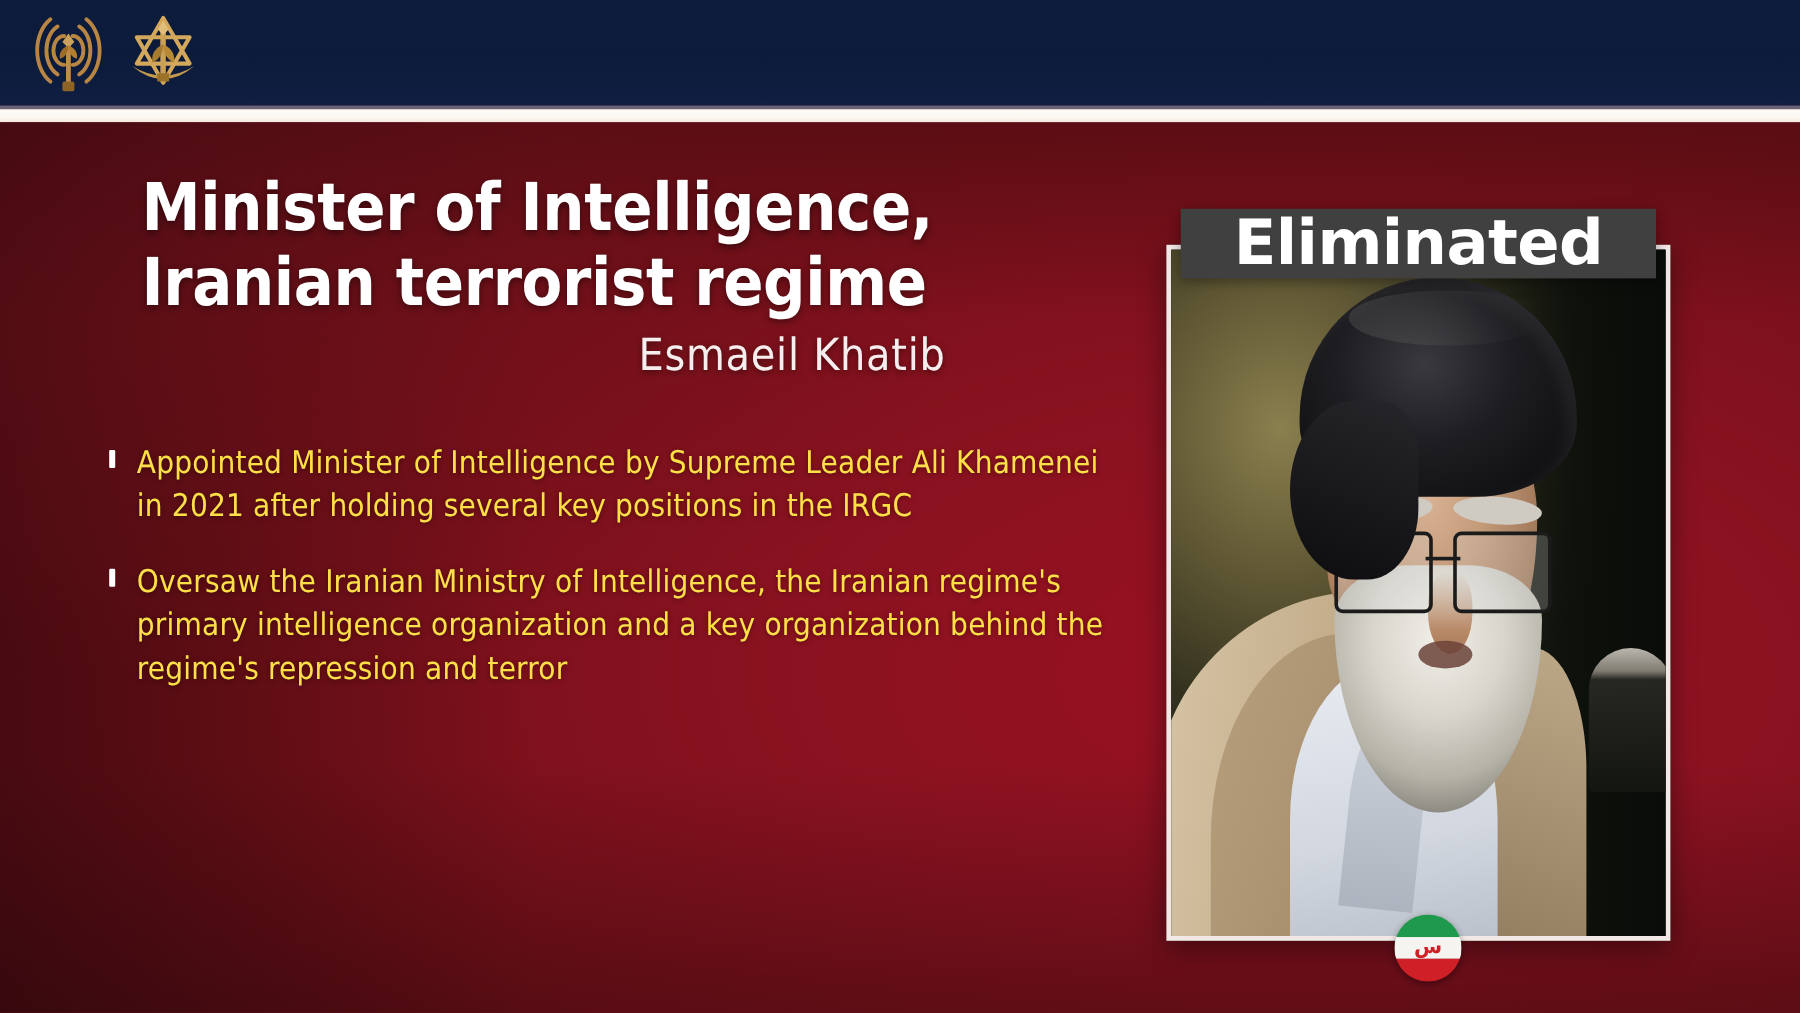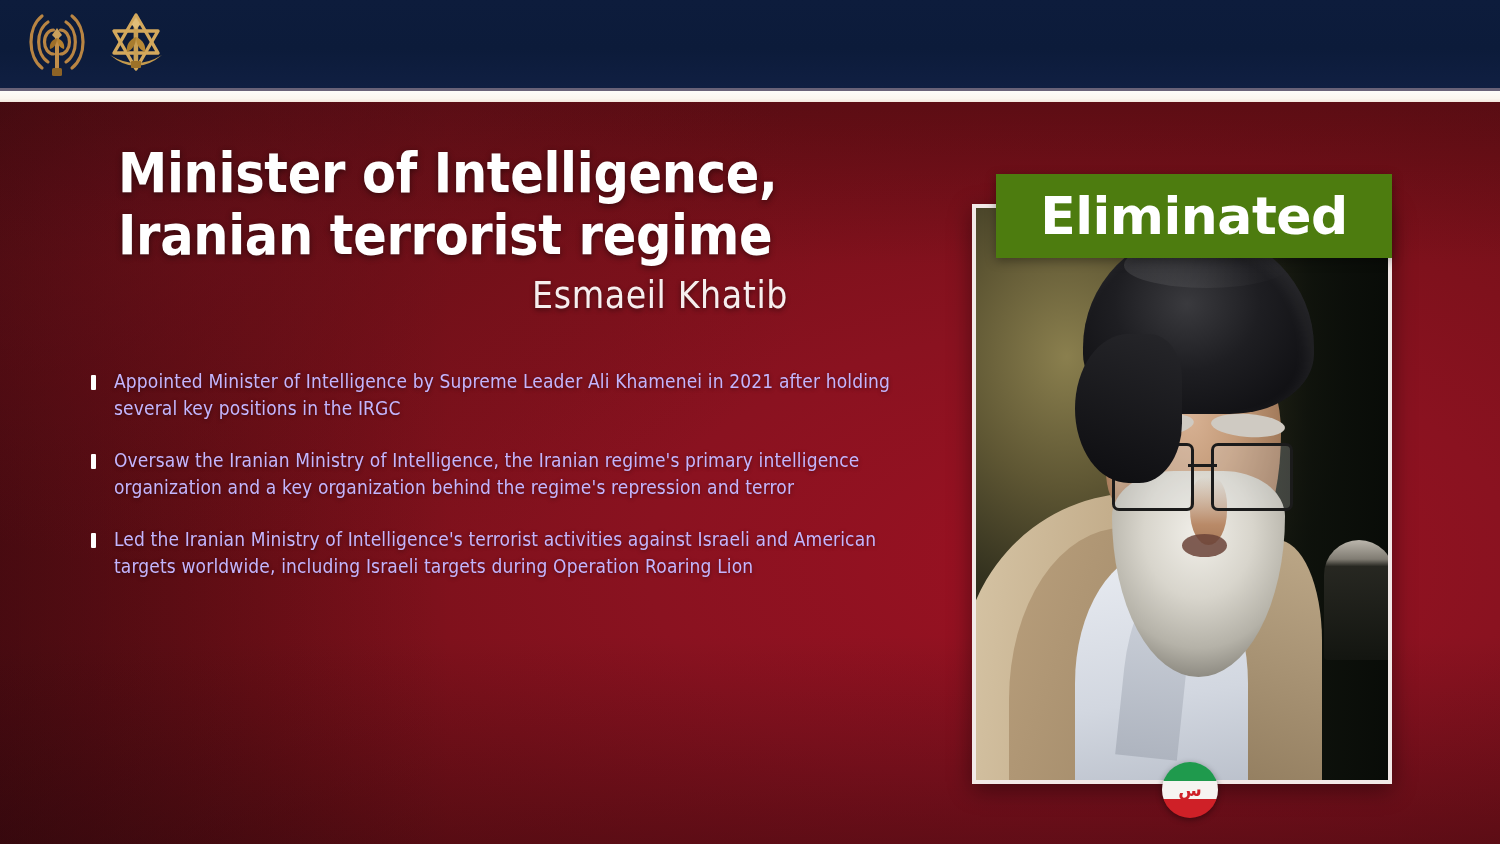--- a/index.html
+++ b/index.html
@@ -61,23 +61,23 @@
     text-shadow:0 2px 5px rgba(0,0,0,.45);
     padding-right:120px;
   }
 
   .bullets{
     position:absolute;left:84px;top:266px;width:840px;
     list-style:none;margin:0;padding:0;
   }
   .bullet{
     position:relative;padding-left:30px;margin-bottom:26px;
-    color:#c4b5fd;
+    color:#fde047;
     font-family:"DejaVu Sans Condensed","Liberation Sans",sans-serif;
-    font-size:19px;line-height:1.40;letter-spacing:.15px;
+    font-size:26px;line-height:1.40;letter-spacing:.15px;
     text-shadow:0 1px 4px rgba(0,0,0,.42);
   }
   .bullet:last-child{margin-bottom:0;}
   .bullet-mark{
     position:absolute;left:7px;top:7px;width:5px;height:15px;
     background:#ffffff;border-radius:1px;
   }
 
   
   .photo-wrap{position:absolute;left:972px;top:204px;width:420px;height:580px;}
@@ -198,22 +198,22 @@
     background:linear-gradient(200deg,#26262a 0%,#0d0d10 100%);
     border-radius:50% 30% 40% 50%;
   }
   .p-turban-fold{
     position:absolute;left:36%;top:6%;width:40%;height:8%;
     background:linear-gradient(90deg,rgba(255,255,255,.10),rgba(255,255,255,0));
     border-radius:50%;
   }
 
   .eliminated-banner{
-    position:absolute;left:24px;top:-30px;width:396px;height:84px;
-    background:#4d7c0f;
+    position:absolute;left:12px;top:-30px;width:396px;height:58px;
+    background:#404040;
     display:flex;align-items:center;justify-content:center;
     box-shadow:0 3px 10px rgba(0,0,0,.35);
   }
   .eliminated-text{
     color:#ffffff;
     font-family:"DejaVu Sans","Liberation Sans",sans-serif;
     font-weight:bold;font-size:52px;letter-spacing:-0.5px;line-height:1;
   }
 
   .flag-badge{
@@ -284,24 +284,20 @@
     </div>
 
     <ul class="bullets">
       <li class="bullet">
         <span class="bullet-mark"></span>
         <span>Appointed Minister of Intelligence by Supreme Leader Ali Khamenei in 2021 after holding several key positions in the IRGC</span>
       </li>
       <li class="bullet">
         <span class="bullet-mark"></span>
         <span>Oversaw the Iranian Ministry of Intelligence, the Iranian regime's primary intelligence organization and a key organization behind the regime's repression and terror</span>
-      </li>
-      <li class="bullet">
-        <span class="bullet-mark"></span>
-        <span>Led the Iranian Ministry of Intelligence's terrorist activities against Israeli and American targets worldwide, including Israeli targets during Operation Roaring Lion</span>
       </li>
     </ul>
 
   </div>
 
   <div class="photo-wrap">
 
     <div class="photo-frame">
       <div class="portrait">
         <div class="p-bg"></div>

